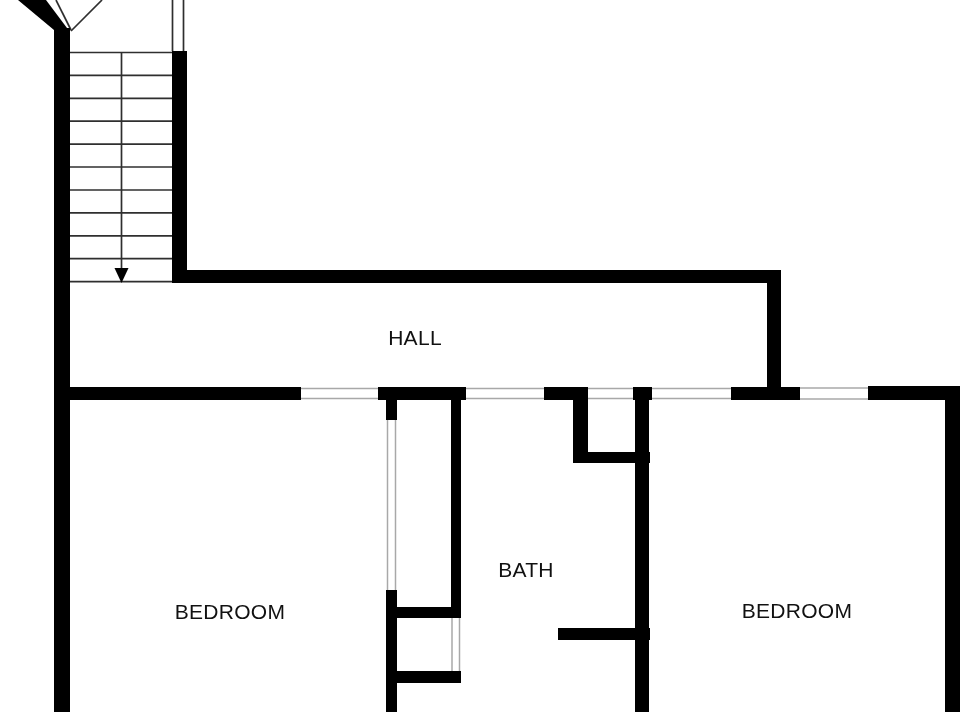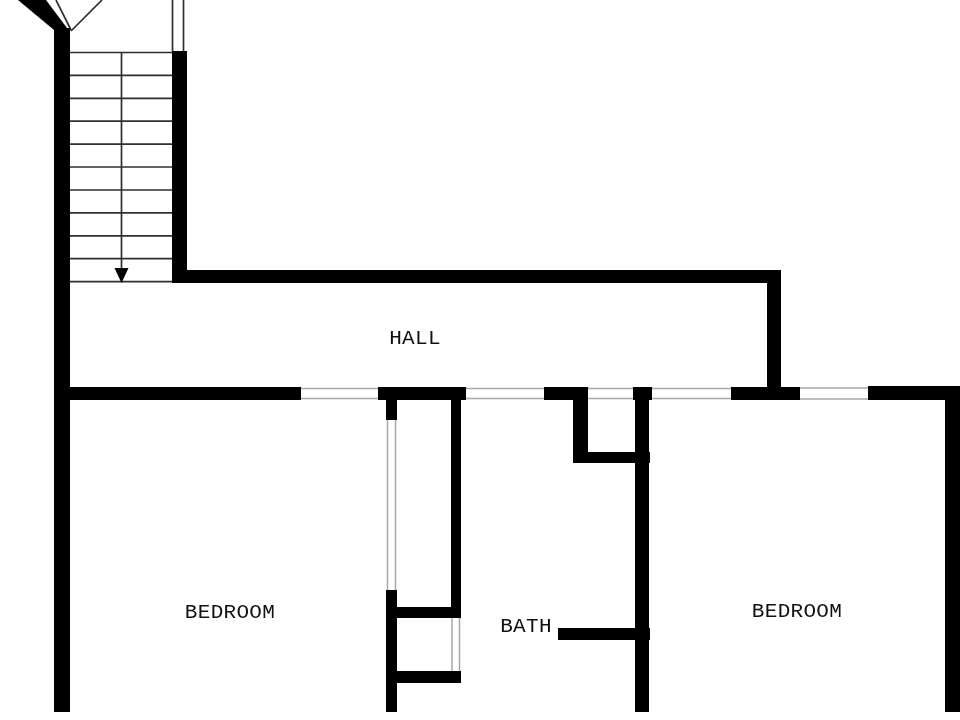--- a/index.html
+++ b/index.html
@@ -1,21 +1,21 @@
 <!DOCTYPE html>
 <html><head>
 <meta charset="utf-8">
 <style>
   html,body{margin:0;padding:0;background:#fff;}
   .plan{
     position:relative;
     width:960px;height:712px;
     background:#ffffff;
     overflow:hidden;
-    font-family:Liberation Mono, monospace;
+    font-family:Liberation Sans, sans-serif;
   }
   .plan svg{position:absolute;left:0;top:0;}
   .room-label{
     position:absolute;
     transform:translate(-50%,-50%);
     font-size:21px;
     font-weight:400;
     color:#111111;
     letter-spacing:0.3px;
     white-space:nowrap;
@@ -78,16 +78,16 @@
       <rect x="635" y="400" width="14" height="312" fill="#000000"></rect>
       <rect x="558" y="628" width="92" height="12" fill="#000000"></rect>
       <polygon points="18,0 46,0 70,32 70,46 54,46 54,30" fill="#000000"></polygon>
       <polygon points="114.5,268 128.5,268 121.5,283" fill="#000000"></polygon>
     </svg>
 
   <div class="room-label" style="left:415px;top:338px">HALL</div>
 
   <div class="room-label" style="left:230px;top:612px">BEDROOM</div>
 
-  <div class="room-label" style="left:526px;top:626px">BATH</div>
+  <div class="room-label" style="left:526px;top:570px">BATH</div>
 
   <div class="room-label" style="left:797px;top:611px">BEDROOM</div>
 </div>
 
 </body></html>

